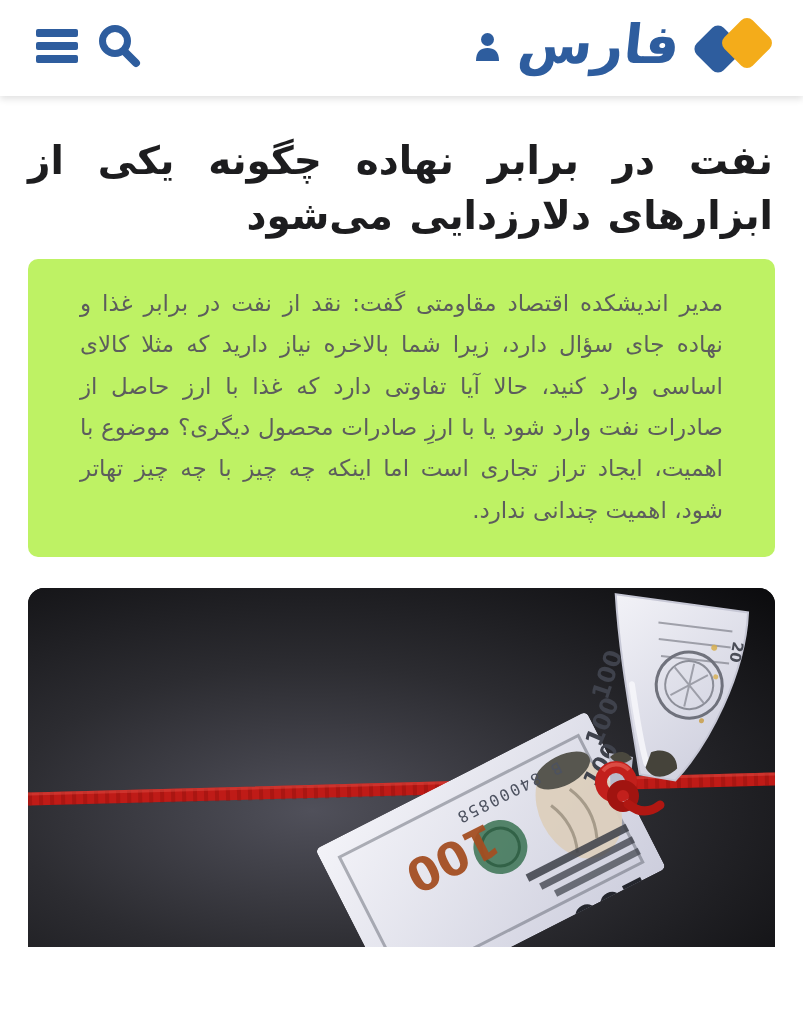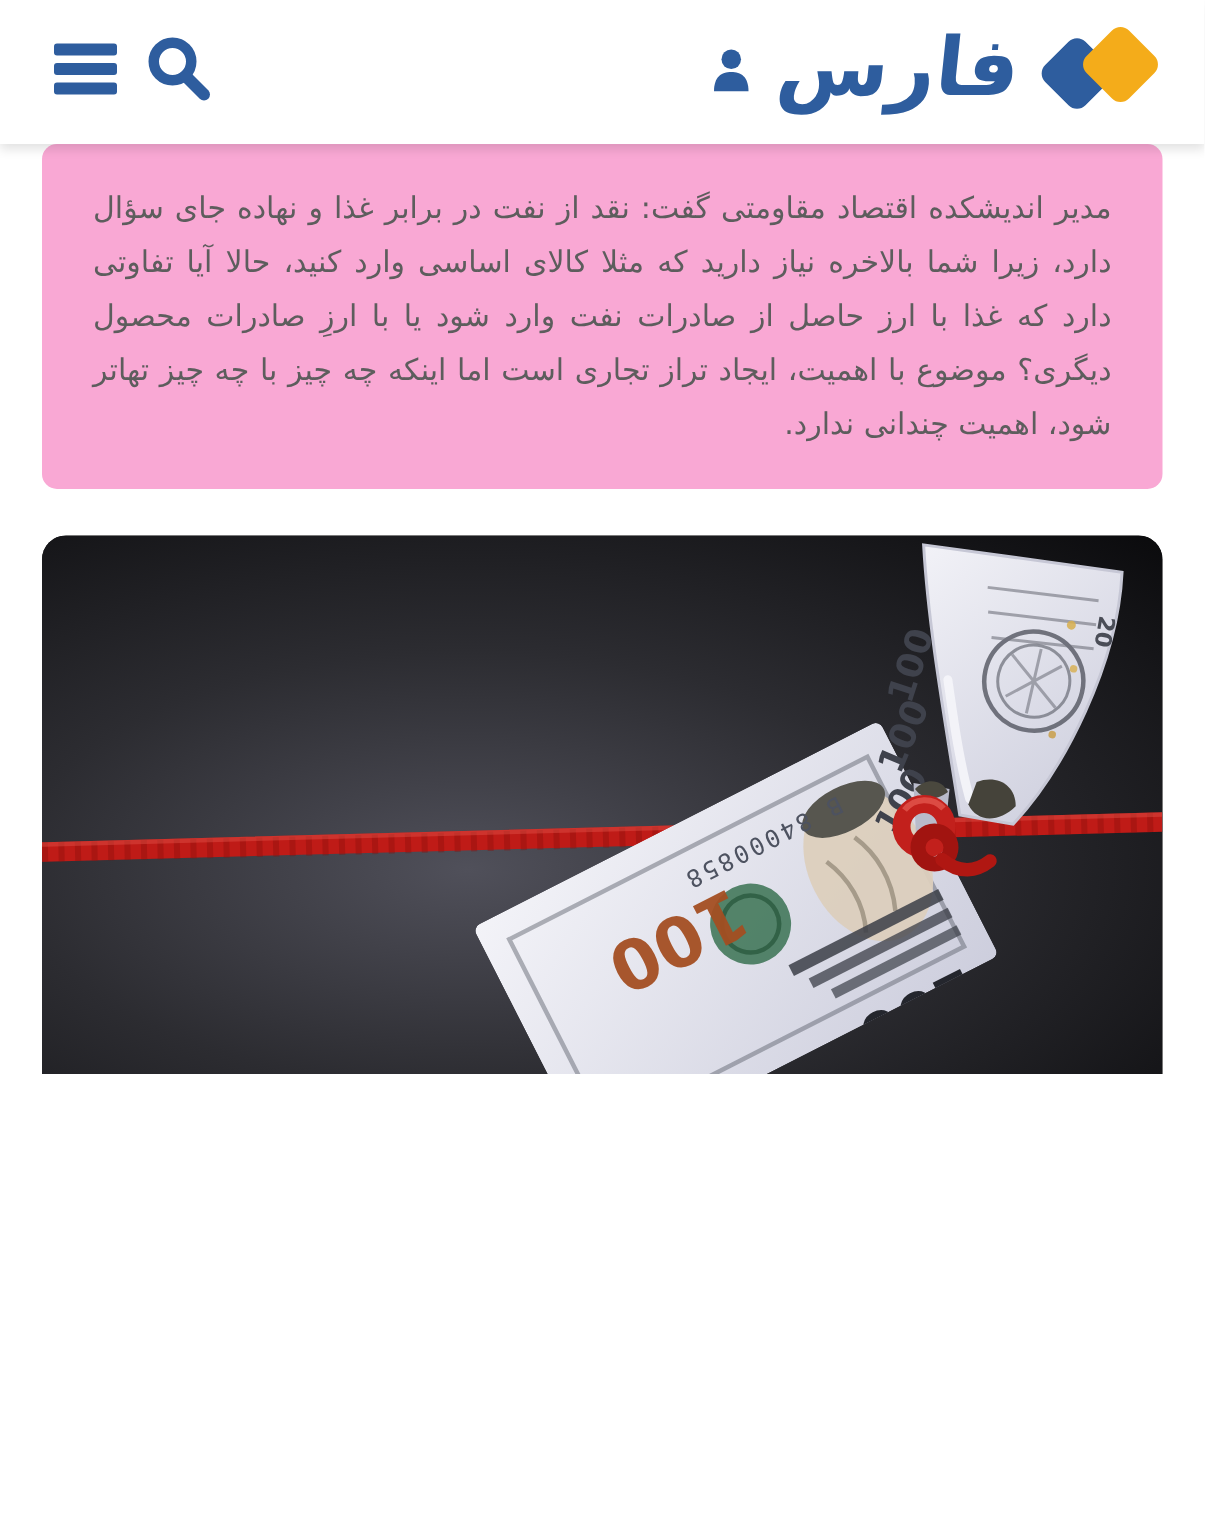--- a/index.html
+++ b/index.html
@@ -42,24 +42,24 @@
     margin: 37px 30px 15px 28px;
     font-size: 39px;
     font-weight: 700;
     color: #1d1d1f;
     line-height: 1.42;
     text-align: justify;
     word-spacing: 3px;
   }
   .lead-box {
     margin: 0 28px;
-    background: #f9a8d4;
+    background: #bef264;
     border-radius: 10px;
-    padding: 24px 34px 26px;
-    font-size: 20px;
+    padding: 24px 52px 26px;
+    font-size: 23px;
     line-height: 1.8;
     color: #5d5d5d;
     text-align: justify;
   }
   .article-figure {
     margin: 31px 28px 0;
     height: 359px;
     border-radius: 16px 16px 0 0;
     overflow: hidden;
     background: #111;
@@ -109,20 +109,21 @@
           <g transform="translate(58,36) rotate(45)">
             <rect x="-20" y="-20" width="40" height="40" rx="8" fill="#f4ac1a"></rect>
           </g>
         </svg>
       </span>
     </a>
   </div>
 </header>
 
 <main class="article">
+  <h1 class="article-title">نفت در برابر نهاده چگونه یکی از ابزارهای دلارزدایی می‌شود</h1>
 
   <div class="lead-box">
     <p>مدیر اندیشکده اقتصاد مقاومتی گفت: نقد از نفت در برابر غذا و نهاده جای سؤال دارد، زیرا شما بالاخره نیاز دارید که مثلا کالای اساسی وارد کنید، حالا آیا تفاوتی دارد که غذا با ارز حاصل از صادرات نفت وارد شود یا با ارزِ صادرات محصول دیگری؟ موضوع با اهمیت، ایجاد تراز تجاری است اما اینکه چه چیز با چه چیز تهاتر شود، اهمیت چندانی ندارد.</p>
   </div>
 
   <figure class="article-figure">
     <svg viewBox="0 0 747 359" preserveAspectRatio="xMidYMid slice">
       <defs>
         <radialGradient id="bg" cx="38%" cy="62%" r="90%">
           <stop offset="0%" stop-color="#50505a"></stop>

